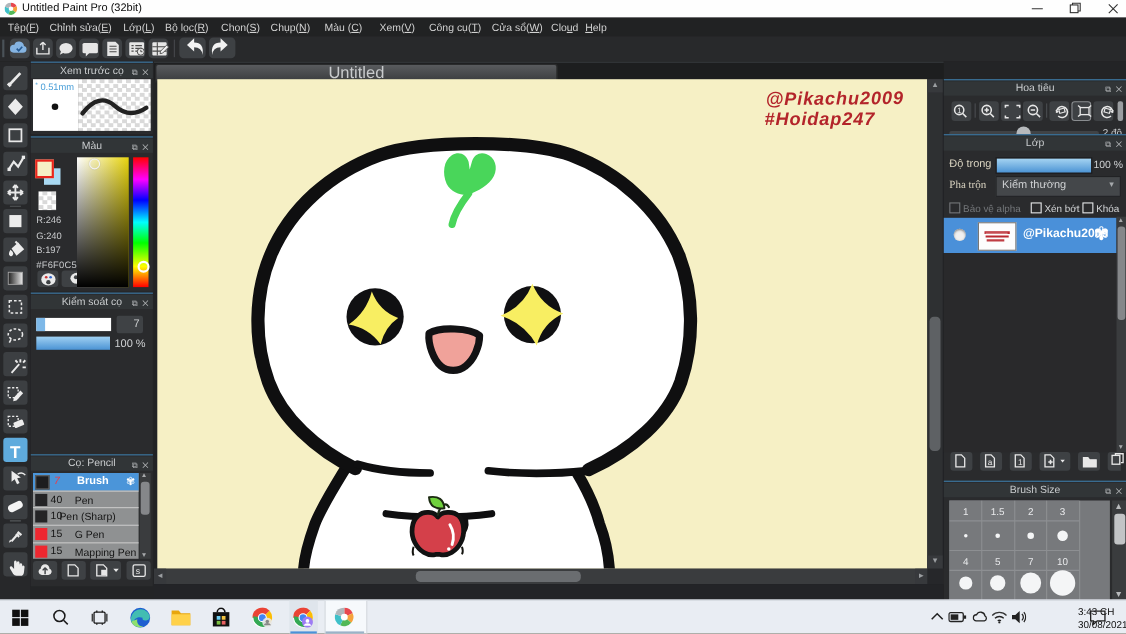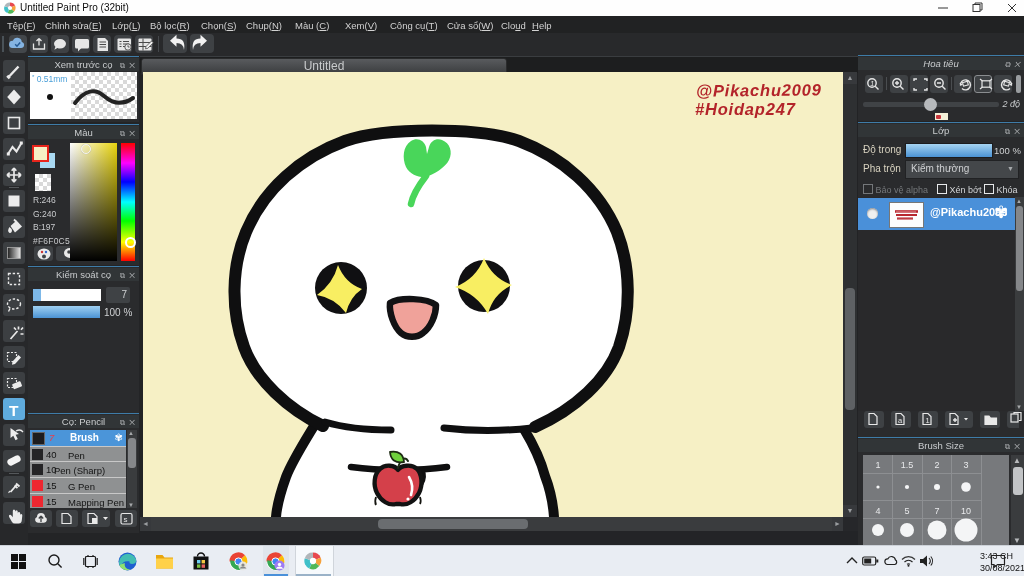--- a/index.html
+++ b/index.html
@@ -215,21 +215,21 @@
           <path d="M73,7 l5,0 l-2.5,3 z" fill="#e8e8e8"></path>
     <rect x="91" y="3.5" width="11" height="10.5" rx="1.5" fill="none" stroke="#e8e8e8" stroke-width="1.2"></rect>
           <text x="93.5" y="12" font-size="8" fill="#e8e8e8" font-family="Liberation Sans">s</text>
         </g>
   </svg>
 </div>
 
 <div class="abs" style="left:140px;top:56px;width:718px;height:489px;background:#222325;">
 
   <div class="abs" style="left:0;top:0;width:718px;height:16px;background:#1d1e1f;border-top:1px solid #3a3d40;">
-    <div class="abs" style="left:1px;top:1px;width:364px;height:15px;background:linear-gradient(to bottom,#595b5e,#3a3c3e);border:1px solid #2a2b2c;border-radius:3px 3px 0 0;color:#c9cbcd;font-size:12px;text-align:center;line-height:15px;">Untitled</div>
+    <div class="abs" style="left:1px;top:1px;width:364px;height:15px;background:linear-gradient(to bottom,#595b5e,#3a3c3e);border:1px solid #2a2b2c;border-radius:3px 3px 0 0;color:#c9cbcd;font-size:15px;text-align:center;line-height:15px;">Untitled</div>
   </div>
 
   <div class="abs" style="left:3px;top:16px;width:700px;height:445px;background:#f6f0c5;overflow:hidden;">
     <div class="abs" style="left:553px;top:9px;color:#b3242a;font-size:16.5px;font-weight:bold;font-style:italic;letter-spacing:0.8px;transform:rotate(-0.5deg);">@Pikachu2009</div>
     <div class="abs" style="left:552px;top:28px;color:#b3242a;font-size:16.5px;font-weight:bold;font-style:italic;letter-spacing:0.8px;">#Hoidap247</div>
     <svg class="abs" style="left:0;top:0" width="700" height="445" viewBox="143 72 700 445">
 
       <path d="M318,424 C305,444 291,461 286,477 C281,491 277,504 276,517 L553,517 C552,503 550,489 545,476 C540,461 533,445 524,429 L510,419 L332,417 Z" fill="#ffffff"></path>
       <path d="M317,421 C305,441 292,461 286,477 C281,491 277,504 276,517" fill="none" stroke="#0f0f10" stroke-width="10" stroke-linecap="round"></path>
       <path d="M524,429 C533,444 541,461 545,476 C550,489 553,503 554,517" fill="none" stroke="#0f0f10" stroke-width="10" stroke-linecap="round"></path>
@@ -352,21 +352,21 @@
 
     <path d="M10.5,436 l6.5,-7.5 M16,427.5 l3.5,3 M14.5,429.5 l3,2.6" stroke-width="1.9"></path>
         <path d="M10.5,436 l-2.5,1.3 l1.2,-2.8 z" fill="#ececec" stroke="none"></path>
 
     <path d="M10,462.5 q-1.8,-2.5 -0.6,-3.4 q1,-0.8 2.2,0.7 l1.2,1.5 l0,-6.2 q0,-1.5 1.2,-1.5 q1.2,0 1.2,1.5 l0,1 q0,-1.8 1.3,-1.8 q1.3,0 1.3,1.8 l0,1.2 q0.2,-1.4 1.3,-1.3 q1.2,0.1 1.1,1.6 l-0.1,1.4 q0.3,-1 1.2,-0.9 q1.1,0.2 1,1.4 l-0.5,4.7 q-0.3,3.3 -3.3,3.3 l-3.5,0 q-2,0 -3,-1.6 z" fill="#ececec" stroke="none"></path>
   </g>
 </svg>
 
 <div class="abs" style="left:858px;top:56px;width:166px;height:489px;background:#232426;"></div>
 
-<div class="panel" style="left:858px;top:55px;width:166px;height:65px;font-style:italic;">
+<div class="panel" style="left:858px;top:72px;width:166px;height:65px;">
   <div class="panelhead">Hoa tiêu<span class="phicons">⧉ ✕</span></div>
   <div class="abs" style="left:0;top:19px;width:166px;height:22px;">
     <div class="abs" style="left:7px;top:0;width:18px;height:18px;background:#3e4144;border-radius:3px;"></div>
     <div class="abs" style="left:28px;top:2px;width:1px;height:13px;background:#4a4d50;"></div>
     <div class="abs" style="left:32px;top:0;width:18px;height:18px;background:#3e4144;border-radius:3px;"></div>
     <div class="abs" style="left:52px;top:0;width:18px;height:18px;background:#3e4144;border-radius:3px;"></div>
     <div class="abs" style="left:72px;top:0;width:18px;height:18px;background:#3e4144;border-radius:3px;"></div>
     <div class="abs" style="left:93px;top:2px;width:1px;height:13px;background:#4a4d50;"></div>
     <div class="abs" style="left:96px;top:0;width:18px;height:18px;background:#3e4144;border-radius:3px;"></div>
     <div class="abs" style="left:116px;top:0;width:18px;height:18px;background:#3e4144;border-radius:3px;border:1px solid #8a8d90;box-sizing:border-box;"></div>
@@ -405,21 +405,21 @@
   <div class="abs" style="left:77px;top:57px;width:13px;height:7px;background:#f4f0d8;">
     <div class="abs" style="left:1px;top:1.5px;width:5px;height:4px;background:#c8373d;border-radius:1px;"></div>
   </div>
 </div>
 
 <div class="panel" style="left:858px;top:122px;width:166px;height:315px;">
   <div class="panelhead">Lớp<span class="phicons">⧉ ✕</span></div>
   <div class="abs" style="left:5px;top:21px;color:#d9d3c0;font-size:10px;">Độ trong</div>
   <div class="abs" style="left:47px;top:20px;width:86px;height:13px;background:linear-gradient(to bottom,#a6d4f2,#4b93d4);border:1px solid #1c1c1e;"></div>
   <div class="abs" style="left:136px;top:22px;color:#cfd1d3;font-size:9.5px;white-space:nowrap;">100 %</div>
-  <div class="abs" style="left:5px;top:40px;color:#d9d3c0;font-size:10px;">Pha trộn</div>
+  <div class="abs" style="left:5px;top:40px;color:#d9d3c0;font-size:10px;font-family:Liberation Serif, serif;">Pha trộn</div>
   <div class="abs" style="left:47px;top:37px;width:112px;height:17px;background:#44474a;border:1px solid #212224;color:#cfd1d3;font-size:10px;line-height:16px;">
     <span style="padding-left:5px">Kiểm thường</span>
     <span style="position:absolute;right:4px;top:0;color:#a6a9ac;font-size:7px;">▼</span>
   </div>
   <div class="abs" style="left:5px;top:61px;color:#74777a;font-size:9px;white-space:nowrap;"><span class="chk" style="border-color:#74777a"></span> Bảo vệ alpha</div>
   <div class="abs" style="left:79px;top:61px;color:#d3d5d7;font-size:9px;white-space:nowrap;"><span class="chk"></span> Xén bớt</div>
   <div class="abs" style="left:126px;top:61px;color:#d3d5d7;font-size:9px;white-space:nowrap;"><span class="chk"></span> Khóa</div>
 
   <div class="abs" style="left:0;top:74px;width:157px;height:214px;background:#29292b;">
     <div class="abs" style="left:0;top:1px;width:157px;height:32px;background:#4a90d9;">

